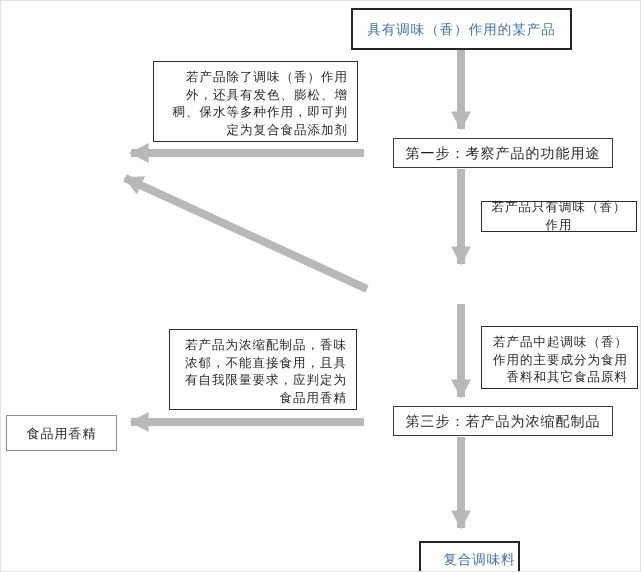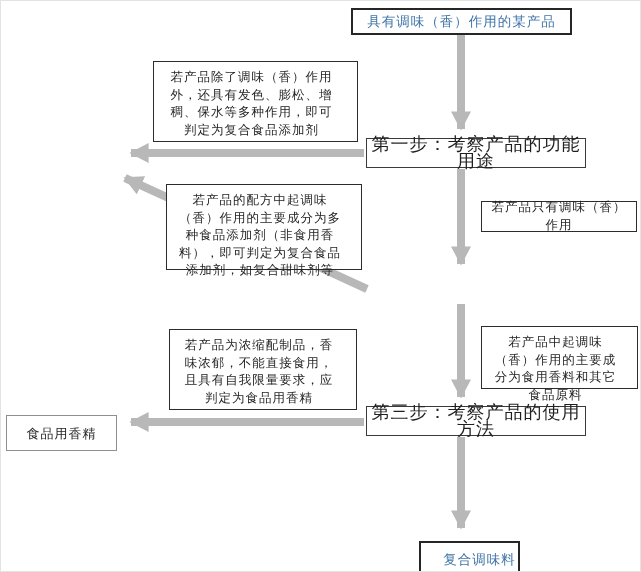--- a/index.html
+++ b/index.html
@@ -33,46 +33,47 @@
     justify-content: center;
     text-align: center;
     font-size: 13px;
     color: #1f1f1f;
     letter-spacing: 1px;
     line-height: 17px;
   }
   .node.note {
     justify-content: flex-start;
     align-items: flex-start;
-    text-align: center;
-    padding: 7px 18px 6px 10px;
+    text-align: right;
+    padding: 7px 9px 6px 10px;
     font-size: 12.5px;
     border: 1.5px solid #2c2c2c;
     line-height: 17.5px;
   }
   .node.step {
     border: 1.5px solid #3a3a3a;
-    font-size: 18px;
+    font-size: 14px;
+    margin-left: 27px;
   }
   .node.terminal-dark {
     border: 2px solid #262626;
     color: #3f74a8;
     font-size: 13.5px;
   }
   .node.terminal-gray-blue {
     border: 1.5px solid #8f8f8f;
     color: #3f74a8;
   }
   .node.terminal-gray {
     border: 1.5px solid #8f8f8f;
     color: #1f1f1f;
     margin-top: 10px;
   }
   
-  #n-top        { left: 350px; top: 7px;   width: 221px; height: 27px; }
+  #n-top        { left: 350px; top: 7px;   width: 221px; height: 42px; }
   #n-note1      { left: 152px; top: 60px;  width: 205px; height: 81px; }
   #n-step1      { left: 365px; top: 137px; width: 220px; height: 30px; }
   #n-additive   { left: 8px;   top: 140px; width: 108px; height: 30px; }
   #n-note2      { left: 165px; top: 183px; width: 196px; height: 86px; }
   #n-note3      { left: 480px; top: 200px; width: 156px; height: 31px;
                   align-items: center; justify-content: center; text-align: center; padding: 9px; }
   #n-step2      { left: 368px; top: 272px; width: 212px; height: 30px; }
   #n-note4      { left: 168px; top: 328px; width: 188px; height: 81px; }
   #n-note5      { left: 480px; top: 325px; width: 157px; height: 63px; }
   #n-step3      { left: 365px; top: 405px; width: 220px; height: 30px; }
@@ -99,28 +100,27 @@
     <line x1="460" y1="436" x2="460" y2="527" stroke="#b8b8b8" stroke-width="8" marker-end="url(#ah)"></line>
   </svg>
 
   <div id="n-top" class="node terminal-dark">具有调味（香）作用的某产品</div>
 
   <div id="n-note1" class="node note">若产品除了调味（香）作用外，还具有发色、膨松、增稠、保水等多种作用，即可判定为复合食品添加剂</div>
 
   <div id="n-step1" class="node step">第一步：考察产品的功能用途</div>
 
 
-  <div id="n-note2" class="node note">若产品的配方中起调味（香）作用的主要成分为多种食品添加剂（非食用香料），即可判定为复合食品添加剂，如复合甜味剂等</div>
 
   <div id="n-note3" class="node note">若产品只有调味（香）作用</div>
 
 
   <div id="n-note4" class="node note">若产品为浓缩配制品，香味浓郁，不能直接食用，且具有自我限量要求，应判定为食品用香精</div>
 
   <div id="n-note5" class="node note">若产品中起调味（香）作用的主要成分为食用香料和其它食品原料</div>
 
-  <div id="n-step3" class="node step">第三步：考察产品的使用方法</div>
+  <div id="n-step3" class="node step">第三步：若产品为浓缩配制品</div>
 
   <div id="n-flavor" class="node terminal-gray">食品用香精</div>
 
   <div id="n-seasoning" class="node terminal-dark">复合调味料</div>
 
 </div>
 
 </body></html>

